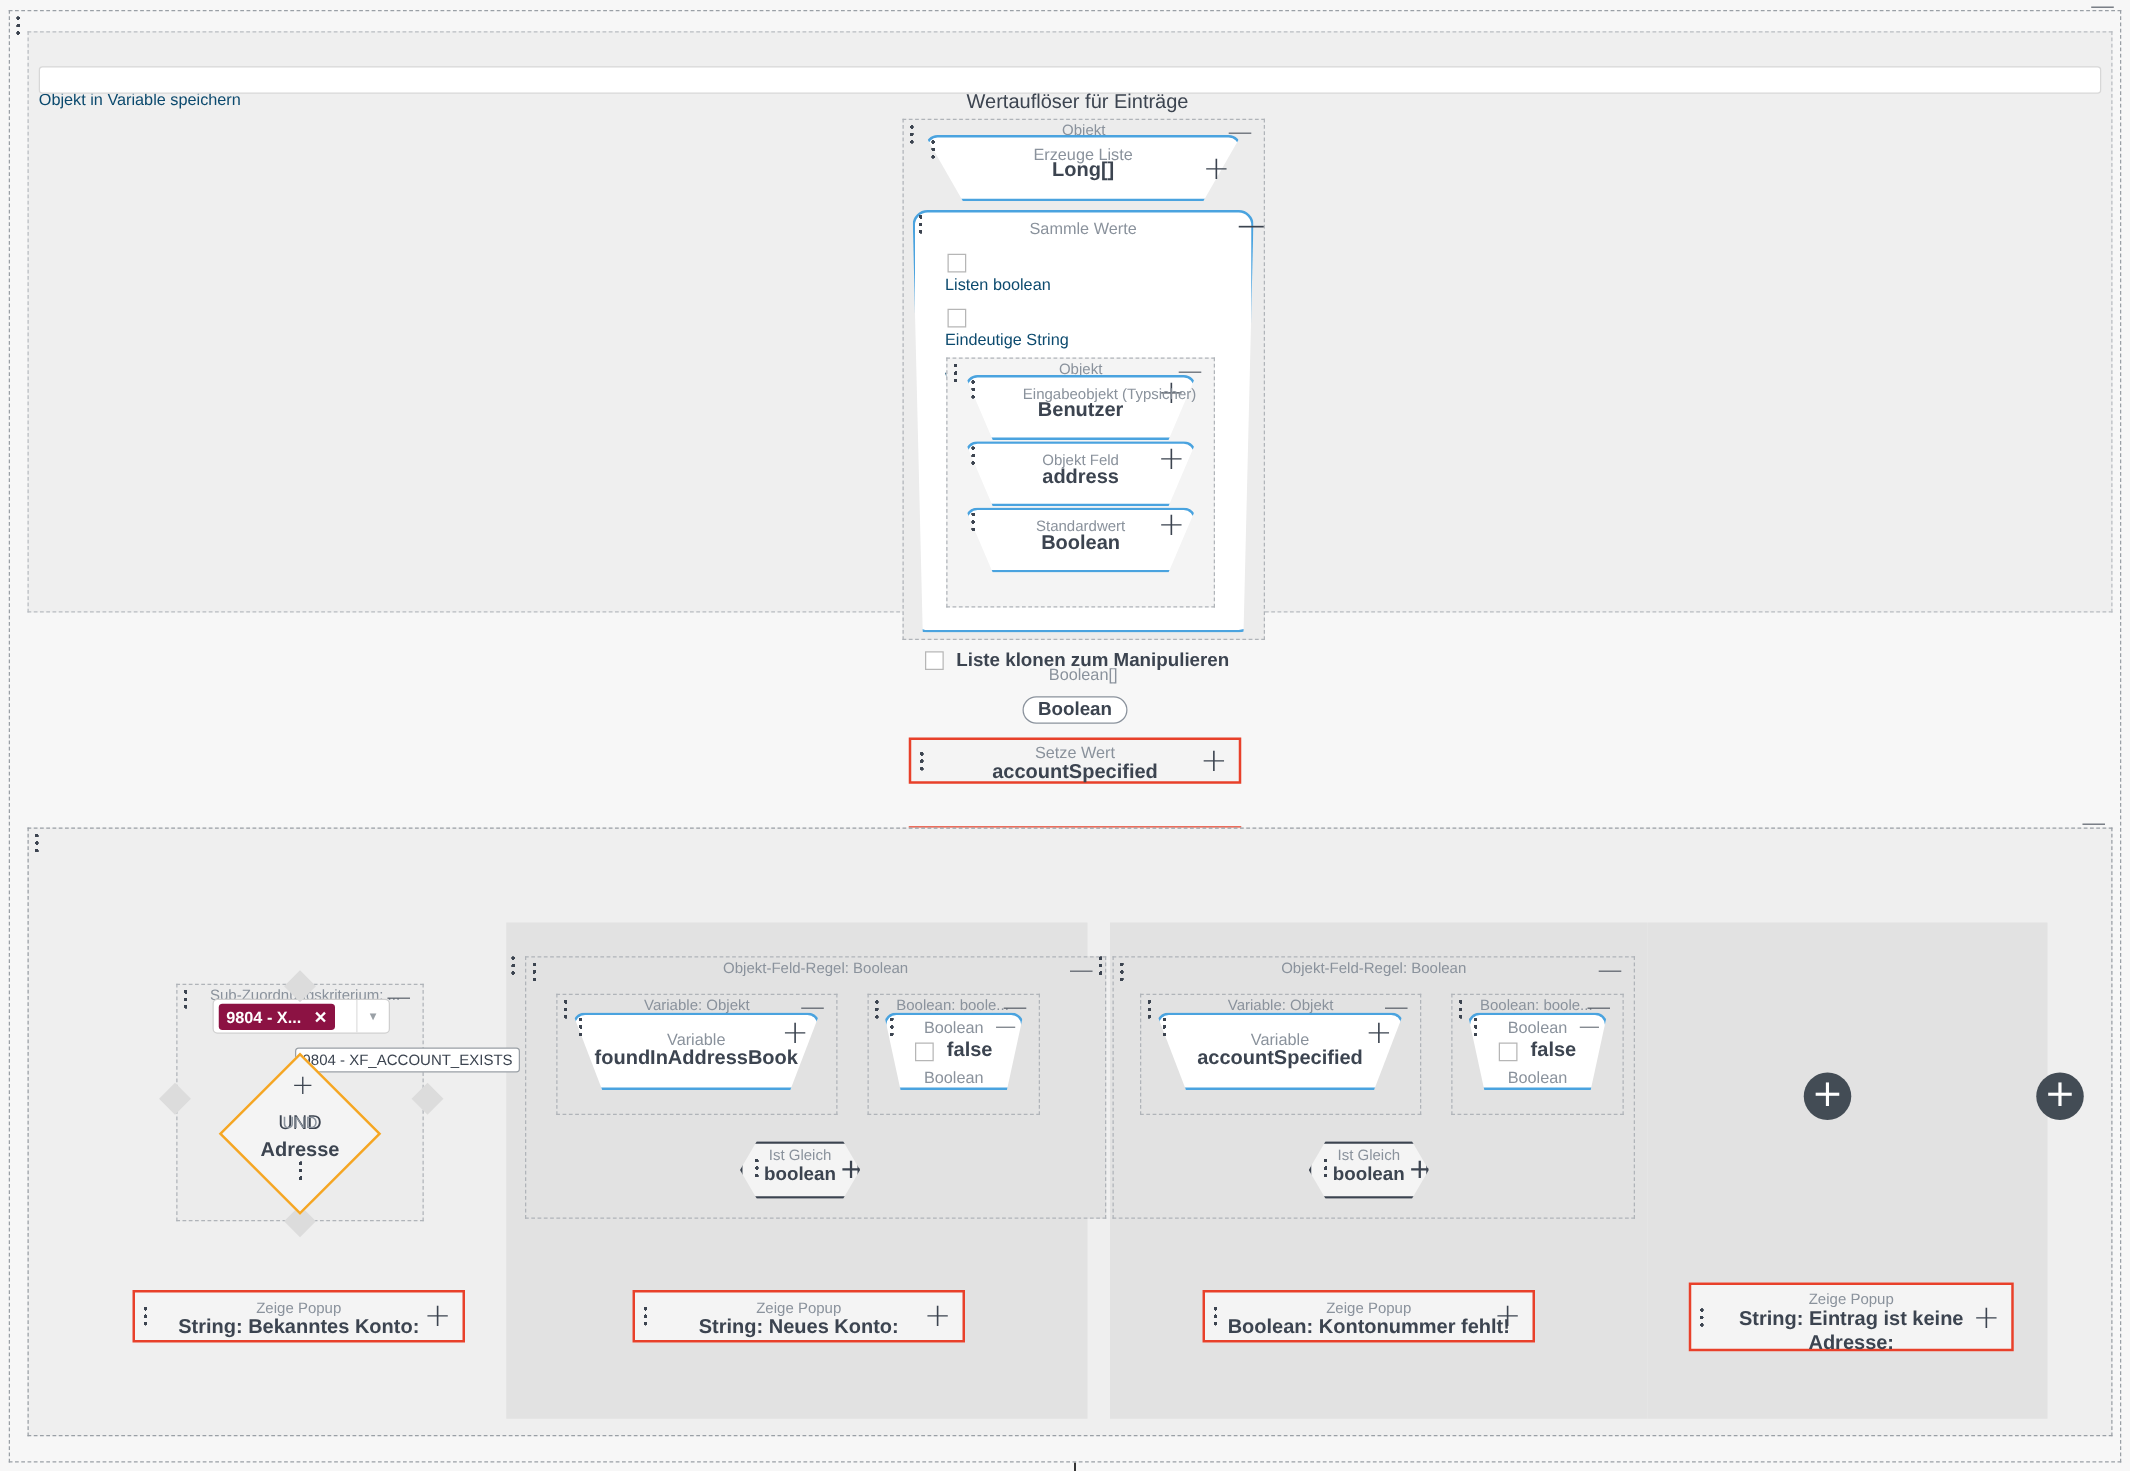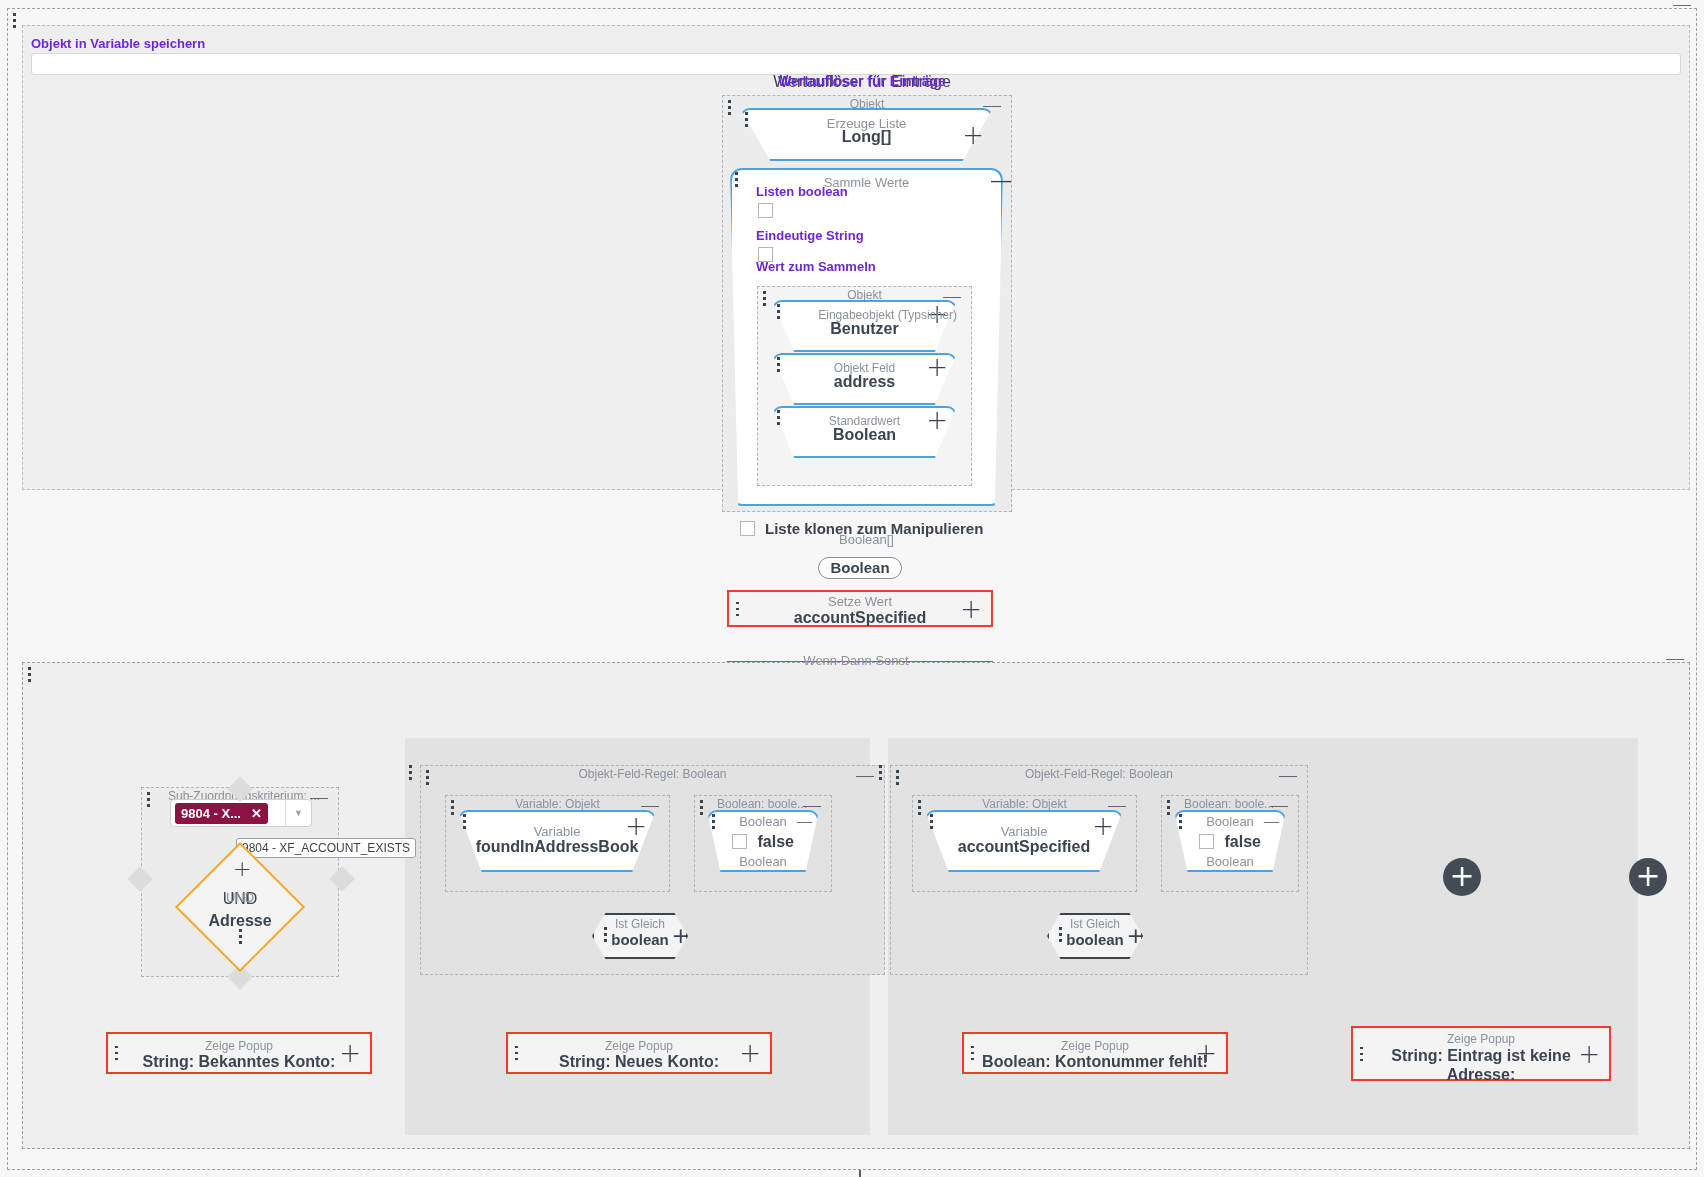--- a/index.html
+++ b/index.html
@@ -10,21 +10,21 @@
     font-family:"Liberation Sans", sans-serif;
     position:relative;
     overflow:hidden;
     color:#3c4450;
   }
 
   
   .abs { position:absolute; }
   .label-grey { color:#8a929c; font-size:13px; text-align:center; }
   .label-bold { color:#3c4450; font-size:16px; font-weight:bold; text-align:center; }
-  .label-crimson { color:#6d28d9; font-size:13px; font-weight:bold; }
+  .label-crimson { color:#0c4a6e; font-size:13px; font-weight:normal;margin-top:36px; }
 
   .dots {
     position:absolute; left:7px; top:50%; transform:translateY(-50%);
     width:3px; height:15px;
     background-image:
       radial-gradient(circle 1.5px at 1.5px 1.5px, #3c4450 99%, transparent 100%),
       radial-gradient(circle 1.5px at 1.5px 7.5px, #3c4450 99%, transparent 100%),
       radial-gradient(circle 1.5px at 1.5px 13.5px, #3c4450 99%, transparent 100%);
     background-repeat:no-repeat;
   }
@@ -309,21 +309,20 @@
 
 <div class="red-box" style="left:727px; top:661px; width:266px; height:37px;">
   <div class="dots"></div>
   <div class="plus">+</div>
   <div class="label-grey" style="margin-top:2px;">Setze Wert</div>
   <div class="label-bold">foundInAddressBook</div>
 </div>
 
 <div id="ifelse">
   <div class="dots-tl"></div>
-  <div class="band-title">Wenn Dann Sonst</div>
   <div class="minus" style="right:4px; top:-12px;">—</div>
 </div>
 
 <div class="branch-shade" style="left:405px; top:738px; width:465px; height:397px;"></div>
 <div class="branch-shade" style="left:888px; top:738px; width:430px; height:397px;"></div>
 <div class="branch-shade" style="left:1318px; top:738px; width:320px; height:397px;"></div>
 
 <div class="dashed-box" style="left:141px; top:787px; width:198px; height:190px; background:#ececec;">
   <div class="box-title" style="text-align:left; padding-left:26px;">Sub-Zuordnungskriterium: ...</div>
   <div class="dots-tl"></div>

